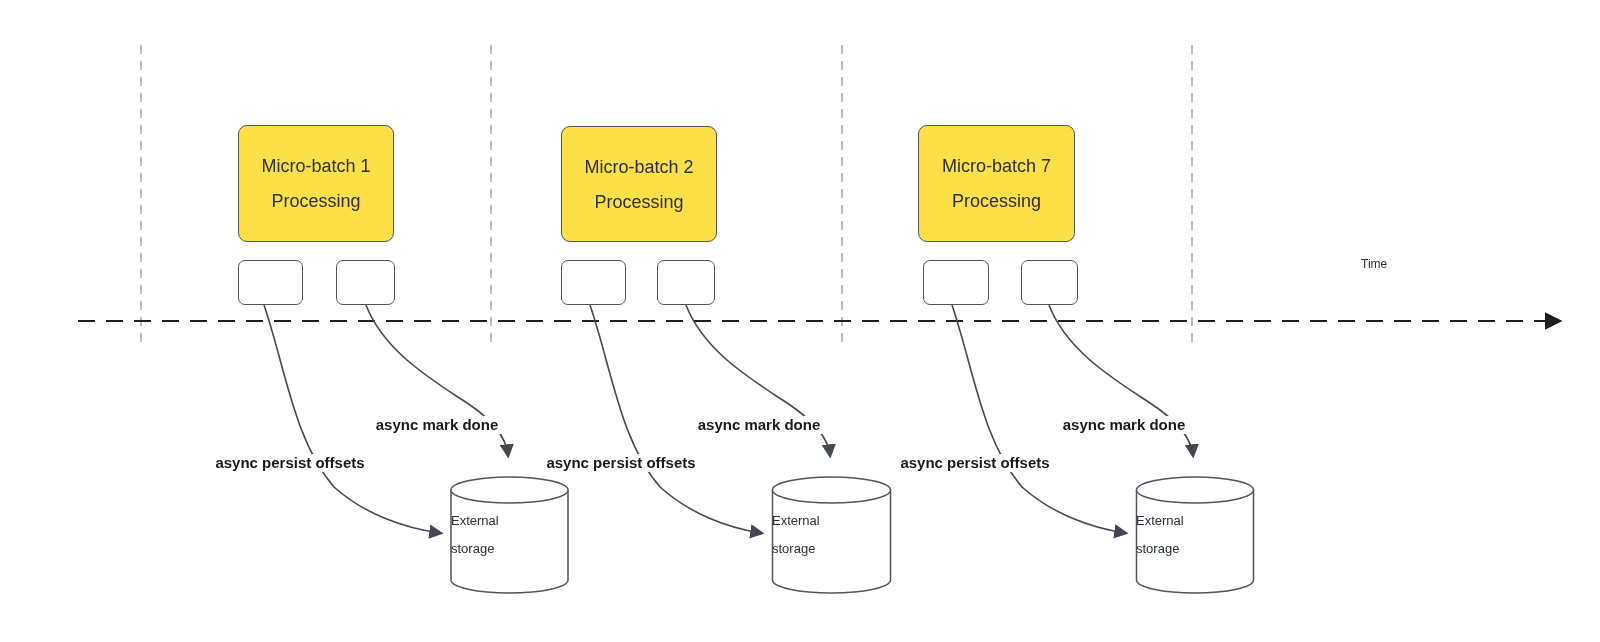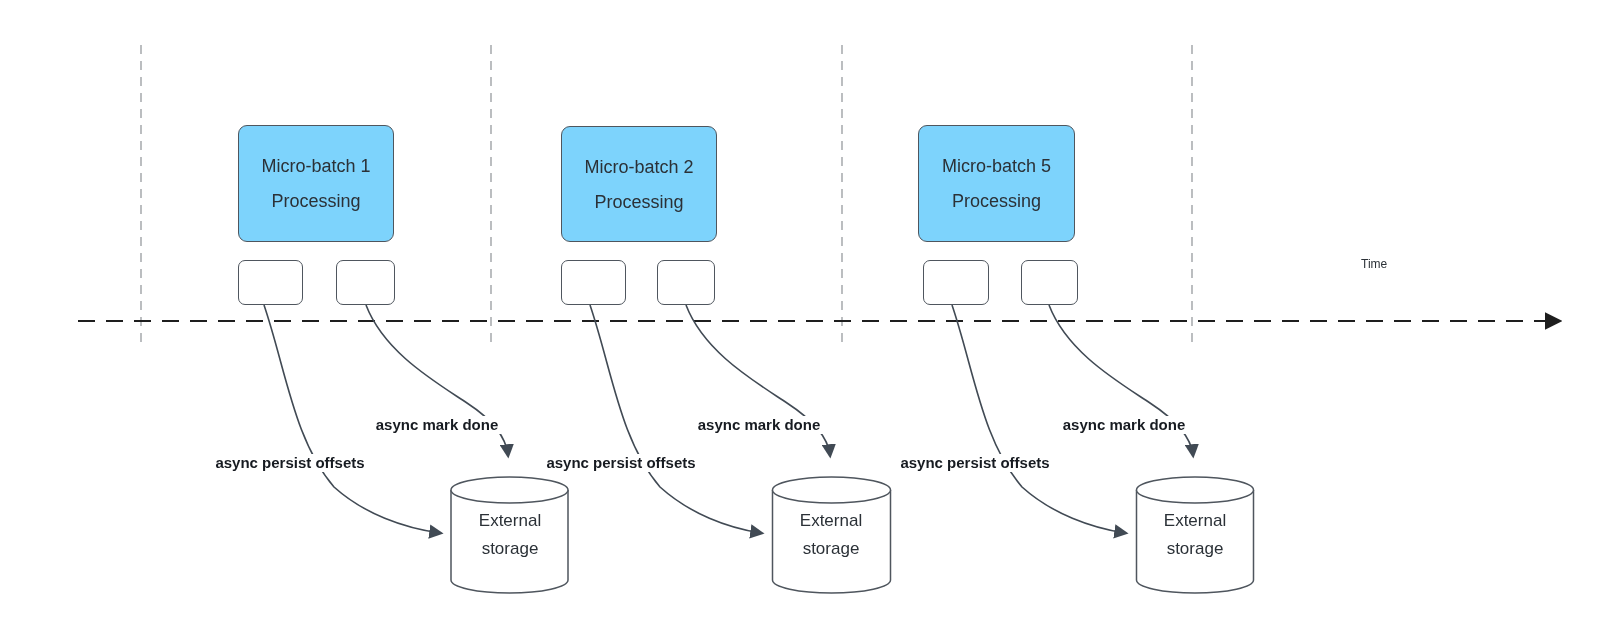--- a/index.html
+++ b/index.html
@@ -25,21 +25,21 @@
   .timeline { stroke: var(--axis); stroke-width: 2.2; stroke-dasharray: 17 11; fill: none; }
   .flow { stroke: var(--arrow); stroke-width: 1.6; fill: none; }
   .cyl { stroke: var(--box_border); stroke-width: 1.5; fill: #ffffff; }
   .arrowhead { fill: var(--arrow); }
   .axishead { fill: var(--axis); }
 
   .mb-box {
     position: absolute;
     border: 1.5px solid var(--box_border);
     border-radius: 9px;
-    background: #7dd3fc;
+    background: #fde047;
     display: flex;
     flex-direction: column;
     align-items: center;
     justify-content: center;
     color: var(--box_text);
     font-size: 18px;
     line-height: 26px;
     text-align: center;
     gap: 9px;
   }
@@ -57,22 +57,22 @@
     color: var(--label_text);
     white-space: nowrap;
     background: #ffffff;
     padding: 0 3px;
     line-height: 18px;
     margin-top: 36px;
   }
   .storage-label {
     position: absolute;
     width: 118px;
-    text-align: center;
-    font-size: 17px;
+    text-align: left;
+    font-size: 13px;
     line-height: 28px;
     color: var(--box_text);
   }
   .time-label {
     position: absolute;
     font-size: 12px;
     color: var(--box_text);
     white-space: nowrap;
   }
 </style>
@@ -141,21 +141,21 @@
   <div class="sb" style="left:561px; top:260px; width:65px; height:45px;"></div>
   <div class="sb" style="left:657px; top:260px; width:58px; height:45px;"></div>
   <div class="flow-label" style="left:621px; top:418px;">async persist offsets</div>
   <div class="flow-label" style="left:759px; top:380px;">async mark done</div>
   <div class="storage-label" style="left:772px; top:507px;">
     <div>External</div>
     <div>storage</div>
   </div>
 
   <div class="mb-box" style="left:918px; top:125px; width:157px; height:117px;">
-    <div>Micro-batch 5</div>
+    <div>Micro-batch 7</div>
     <div>Processing</div>
   </div>
   <div class="sb" style="left:923px; top:260px; width:66px; height:45px;"></div>
   <div class="sb" style="left:1021px; top:260px; width:57px; height:45px;"></div>
   <div class="flow-label" style="left:975px; top:418px;">async persist offsets</div>
   <div class="flow-label" style="left:1124px; top:380px;">async mark done</div>
   <div class="storage-label" style="left:1136px; top:507px;">
     <div>External</div>
     <div>storage</div>
   </div>

